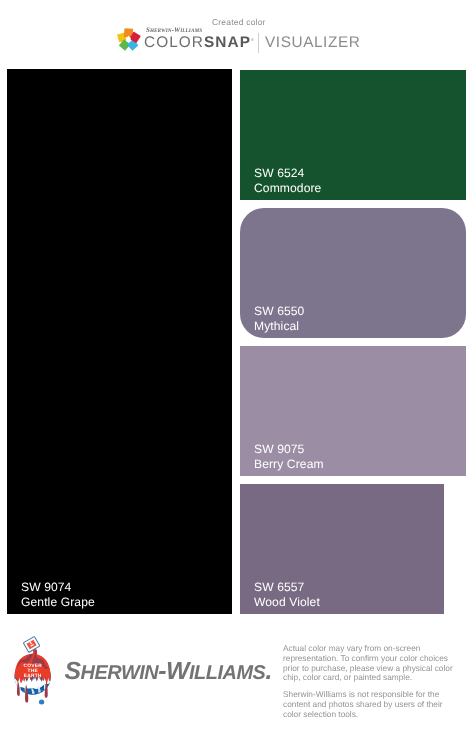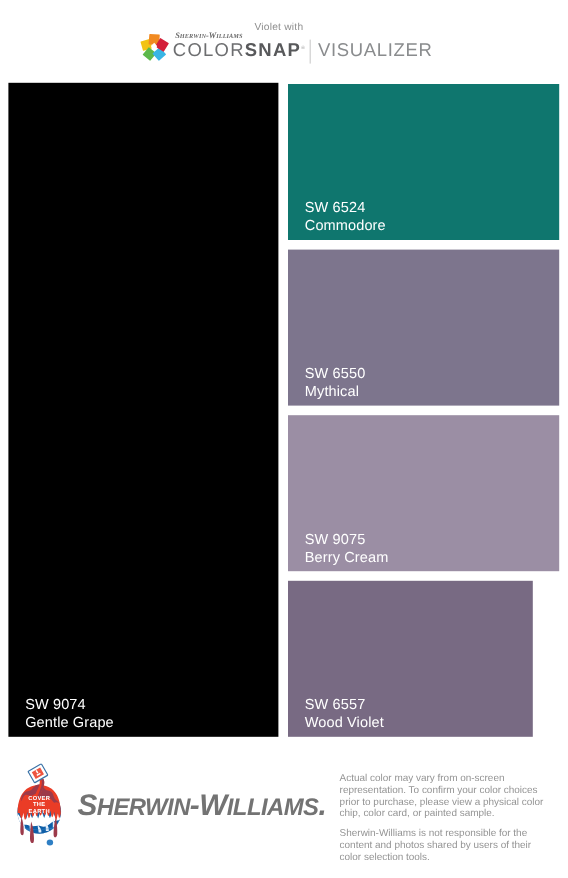--- a/index.html
+++ b/index.html
@@ -39,21 +39,21 @@
               color:#737373; white-space:nowrap; letter-spacing:-0.45px; }
   .b1 { font-size:24.8px; }
   .b2 { font-size:19.9px; }
   .disc { position:absolute; left:283px; top:14px; width:170px; color:#949494; font-size:8.3px; line-height:9.8px; }
   .disc p { margin:0 0 7px 0; }
 </style>
 </head>
 <body>
 
 <div class="header">
-  <div class="created-with">Violet with</div>
+  <div class="created-with">Created color</div>
   <div class="cs-logo">
     <div class="cs-mark">
       <svg width="27" height="27" viewBox="0 0 96 96" aria-hidden="true">
         <g>
           <rect x="-14.5" y="-14.5" width="29" height="29" rx="1.5" fill="#F2C313" transform="translate(25,37) rotate(-16)"></rect>
           <rect x="-14.5" y="-14.5" width="29" height="29" rx="1.5" fill="#5DB84B" transform="translate(34,64) rotate(40)"></rect>
           <rect x="-15.5" y="-15.5" width="31" height="31" rx="1.5" fill="#F18A21" transform="translate(48,21) rotate(4)"></rect>
           <rect x="-14.5" y="-14.5" width="29" height="29" rx="1.5" fill="#39B5E5" transform="translate(63,64) rotate(-42)"></rect>
           <rect x="-15" y="-15" width="30" height="30" rx="1.5" fill="#D4203A" transform="translate(71,37) rotate(32)"></rect>
           <path d="M48 31 L56.5 40 L53 52.5 L42 52.5 L38.5 40 Z" fill="#ffffff"></path>
@@ -69,27 +69,27 @@
   </div>
 </div>
 
 <div class="swatches">
   <div class="sw sw-main" style="background-color: #000000;">
     <div class="sw-label">
       <div>SW 9074</div>
       <div>Gentle Grape</div>
     </div>
   </div>
-  <div class="sw sw-r1" style="background-color: #0f766e;">
+  <div class="sw sw-r1" style="background-color: #14532d;">
     <div class="sw-label">
       <div>SW 6524</div>
       <div>Commodore</div>
     </div>
   </div>
-  <div class="sw sw-r2" style="background-color: rgb(125, 117, 141);">
+  <div class="sw sw-r2" style="background-color: rgb(125, 117, 141); border-radius: 24px;">
     <div class="sw-label">
       <div>SW 6550</div>
       <div>Mythical</div>
     </div>
   </div>
   <div class="sw sw-r3" style="background-color: rgb(155, 142, 164);">
     <div class="sw-label">
       <div>SW 9075</div>
       <div>Berry Cream</div>
     </div>

